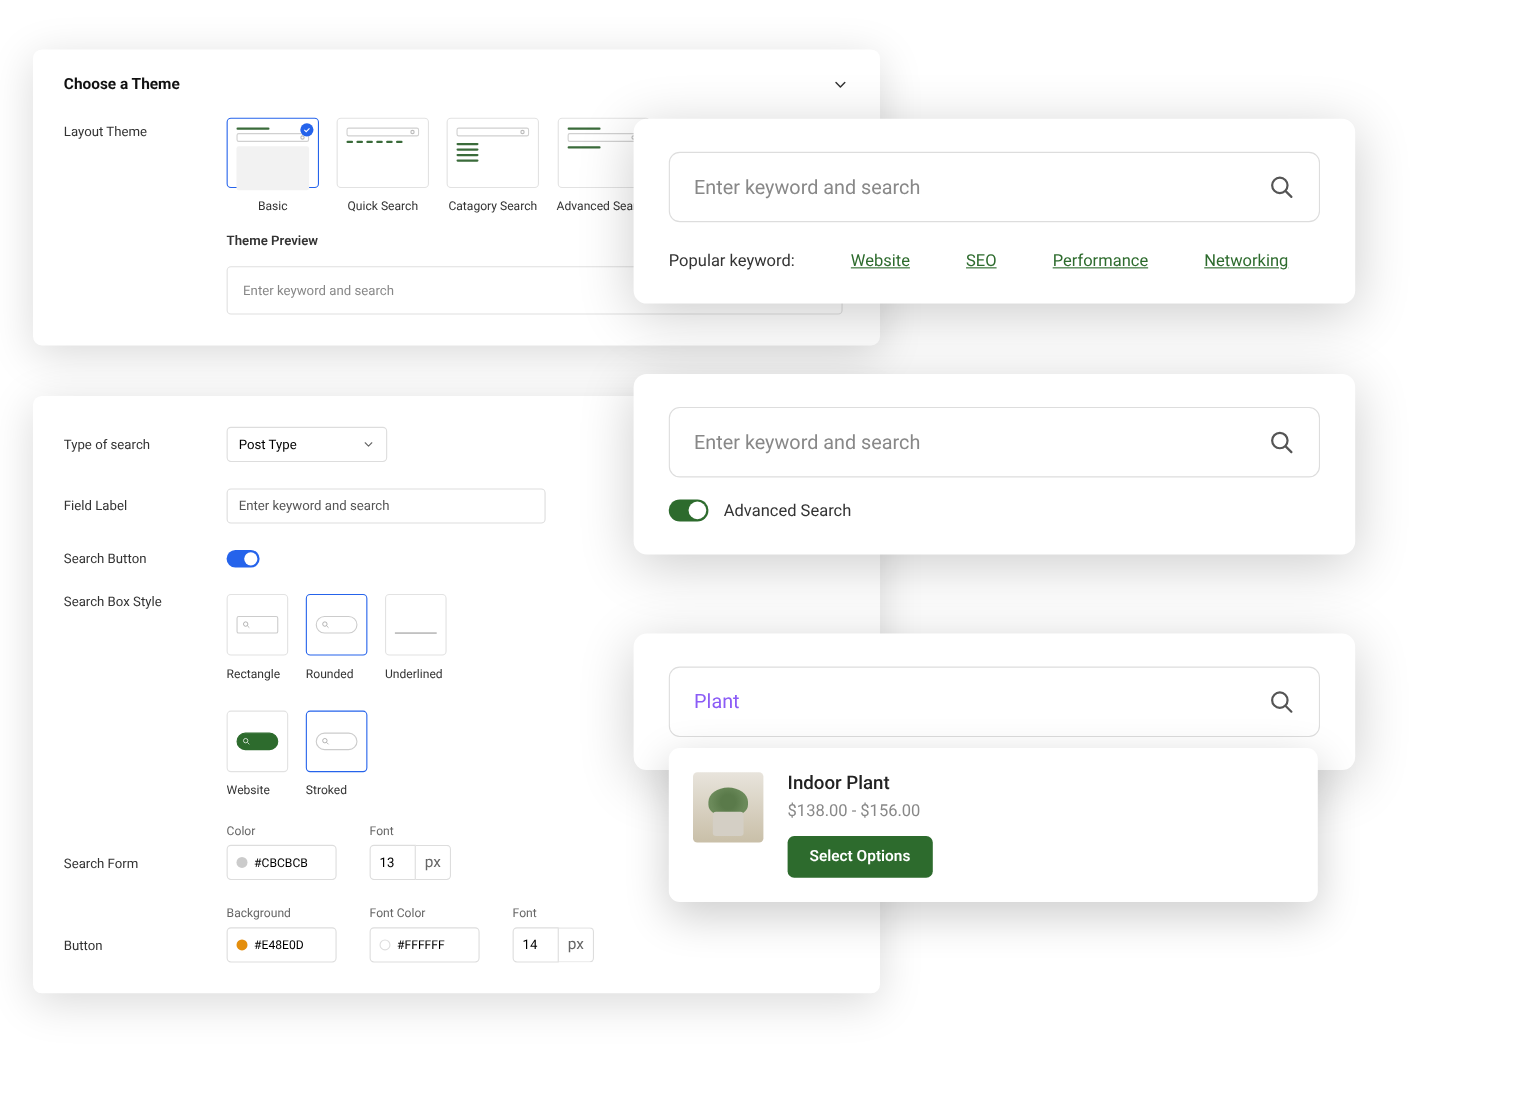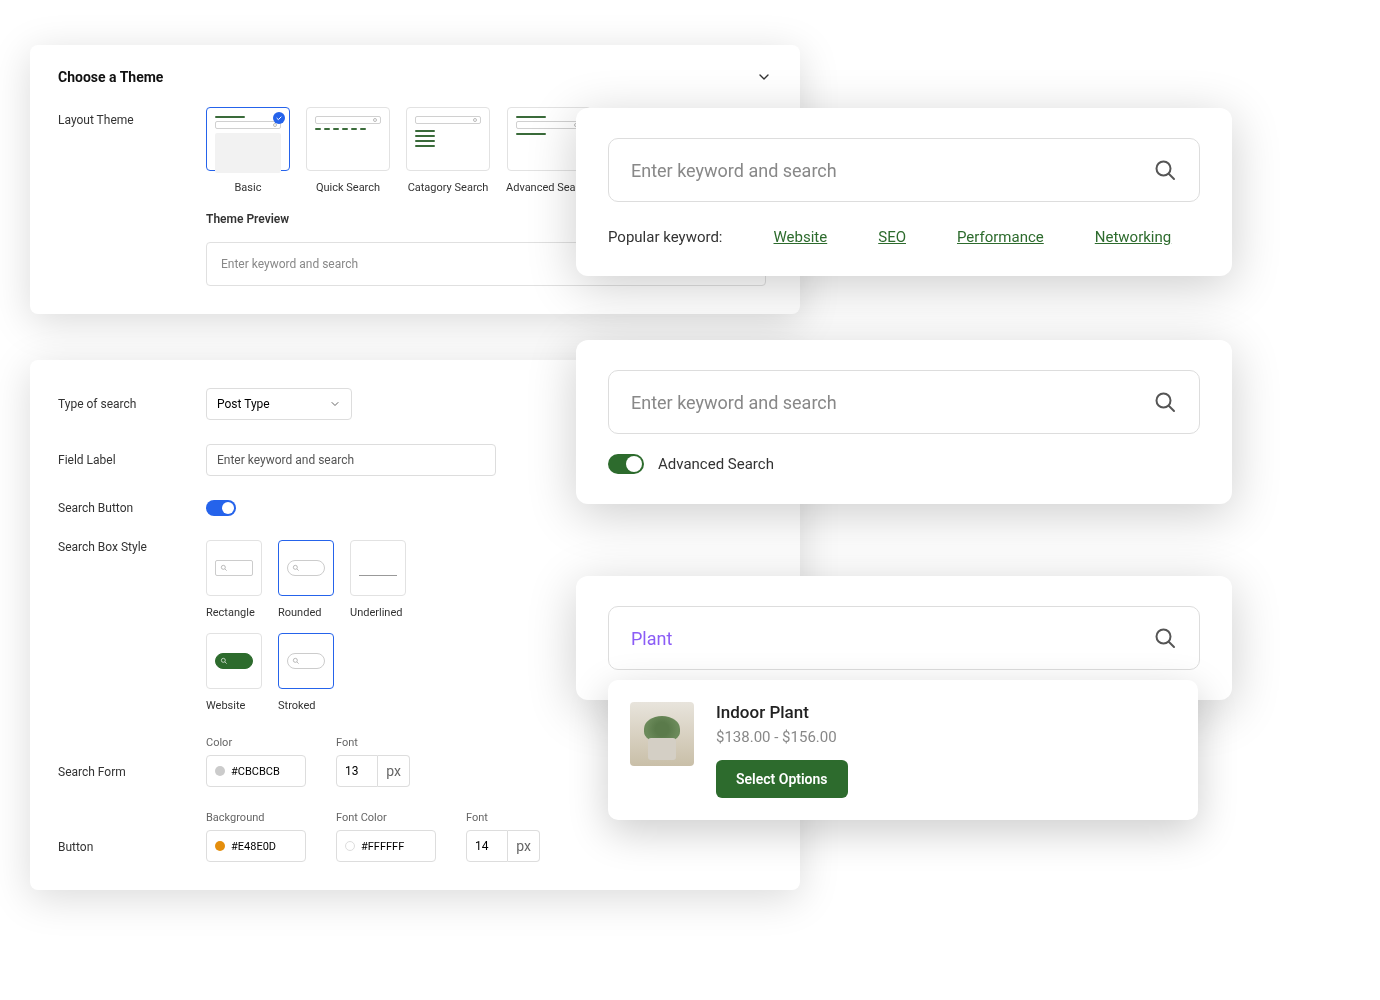--- a/index.html
+++ b/index.html
@@ -192,21 +192,21 @@
   <div class="style-row">
     <div class="lbl">Search Button</div>
     <div class="switch">
         <div class="knob"></div>
       </div>
   </div>
 
   <div class="style-row" style="align-items:flex-start">
     <div class="lbl">Search Box Style</div>
     <div>
-      <div class="box-style-group" style="margin-bottom:14px">
+      <div class="box-style-group" style="margin-bottom:27px">
         <div class="box-style-opt">
           <div class="box-thumb">
               <div class="mini-search rect">
                 <svg viewBox="0 0 24 24">
                   <circle cx="10" cy="10" r="6"></circle>
                   <line x1="15" y1="15" x2="20" y2="20"></line>
                 </svg>
               </div>
             </div>
           <span class="caption">Rectangle</span>

